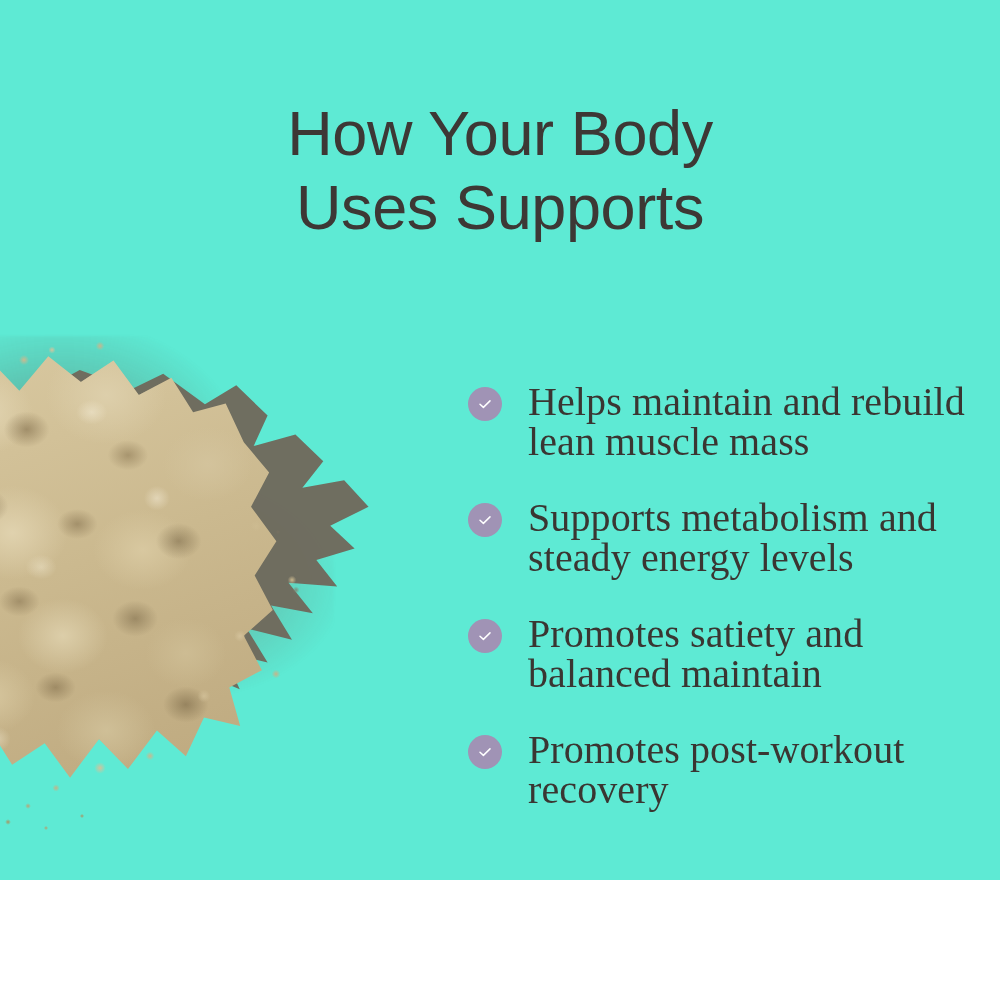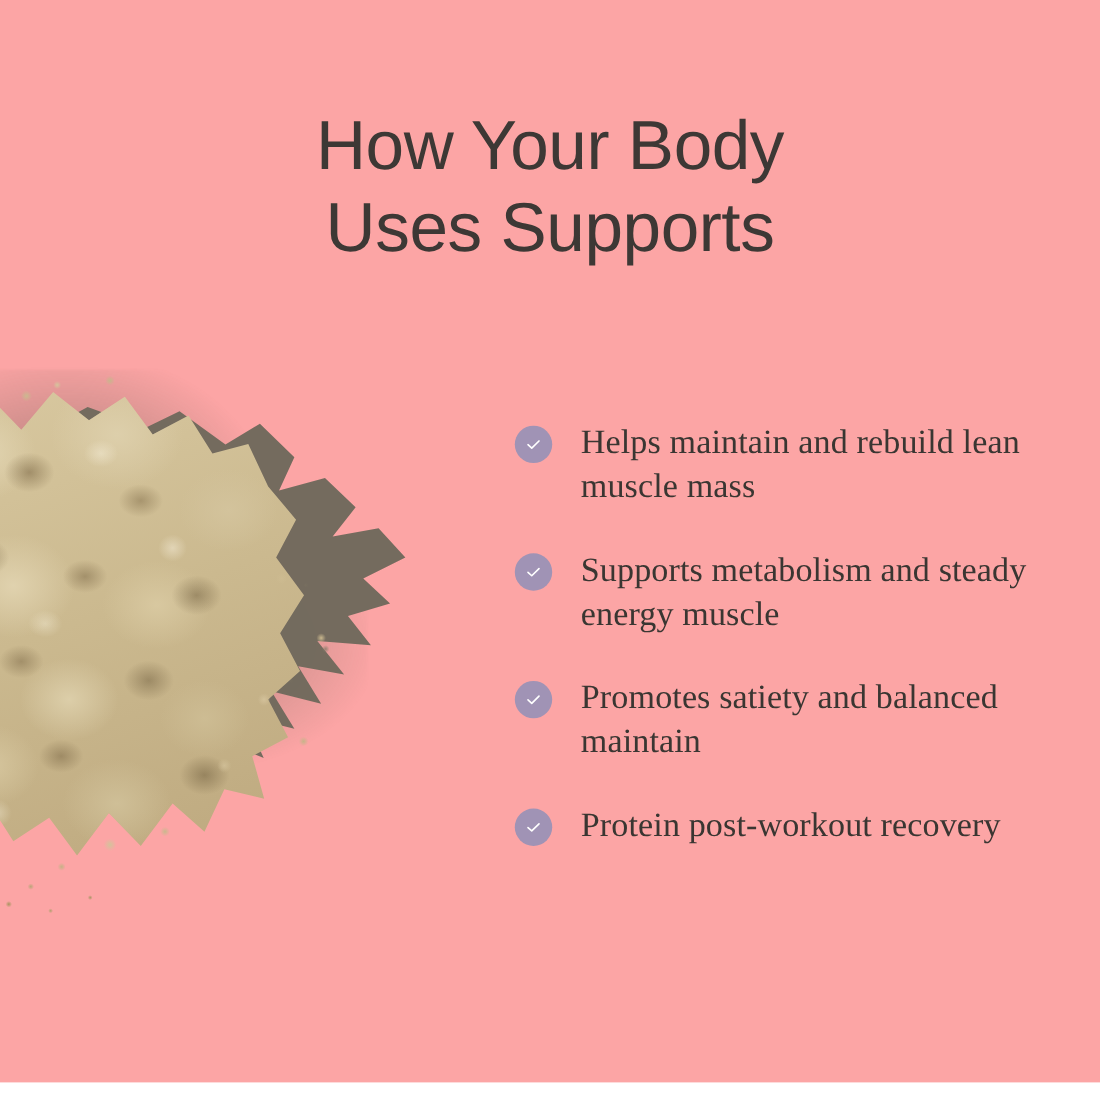--- a/index.html
+++ b/index.html
@@ -9,22 +9,22 @@
   body {
     width: 1000px;
     height: 1000px;
     background: #ffffff;
     font-family: "Liberation Sans", sans-serif;
     overflow: hidden;
   }
   .page {
     position: relative;
     width: 1000px;
-    height: 984px;
-    background: #fca5a5;
+    height: 880px;
+    background: #5eead4;
     overflow: hidden;
   }
 
   
   .title-block {
     position: absolute;
     top: 96px;
     left: 0;
     width: 1000px;
     text-align: center;
@@ -211,21 +211,21 @@
     justify-content: center;
     margin-top: 5px;
   }
   .check-badge svg {
     display: block;
   }
   .benefit-text {
     flex: 1 1 auto;
     margin-left: 26px;
     font-family: "Liberation Serif", serif;
-    font-size: 31px;
+    font-size: 40px;
     line-height: 40px;
     color: #3a3632;
     letter-spacing: 0.1px;
   }
 </style>
 </head>
 <body>
 
 <div class="page">
 
@@ -253,35 +253,35 @@
       </span>
       <span class="benefit-text">Helps maintain and rebuild lean muscle mass</span>
     </div>
 
     <div class="benefit-row">
       <span class="check-badge">
         <svg width="18" height="18" viewBox="0 0 18 18" aria-hidden="true">
           <path d="M4 9.3 L7.4 12.4 L14 5.9" fill="none" stroke="#ffffff" stroke-width="1.5" stroke-linecap="round" stroke-linejoin="round"></path>
         </svg>
       </span>
-      <span class="benefit-text">Supports metabolism and steady energy muscle</span>
+      <span class="benefit-text">Supports metabolism and steady energy levels</span>
     </div>
 
     <div class="benefit-row">
       <span class="check-badge">
         <svg width="18" height="18" viewBox="0 0 18 18" aria-hidden="true">
           <path d="M4 9.3 L7.4 12.4 L14 5.9" fill="none" stroke="#ffffff" stroke-width="1.5" stroke-linecap="round" stroke-linejoin="round"></path>
         </svg>
       </span>
       <span class="benefit-text">Promotes satiety and balanced maintain</span>
     </div>
 
     <div class="benefit-row">
       <span class="check-badge">
         <svg width="18" height="18" viewBox="0 0 18 18" aria-hidden="true">
           <path d="M4 9.3 L7.4 12.4 L14 5.9" fill="none" stroke="#ffffff" stroke-width="1.5" stroke-linecap="round" stroke-linejoin="round"></path>
         </svg>
       </span>
-      <span class="benefit-text">Protein post-workout recovery</span>
+      <span class="benefit-text">Promotes post-workout recovery</span>
     </div>
 
   </div>
 </div>
 
 </body></html>

